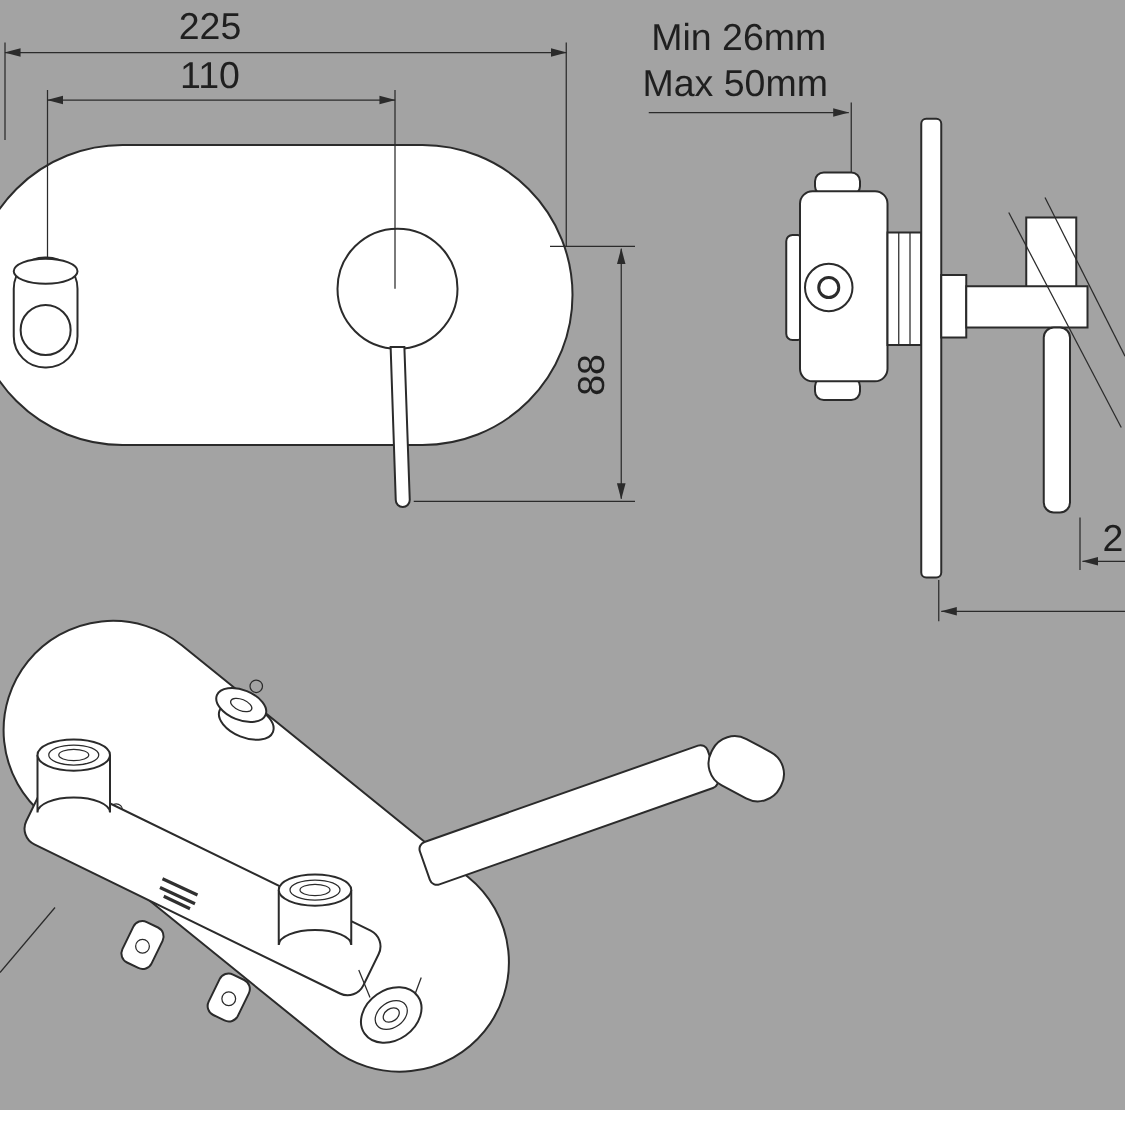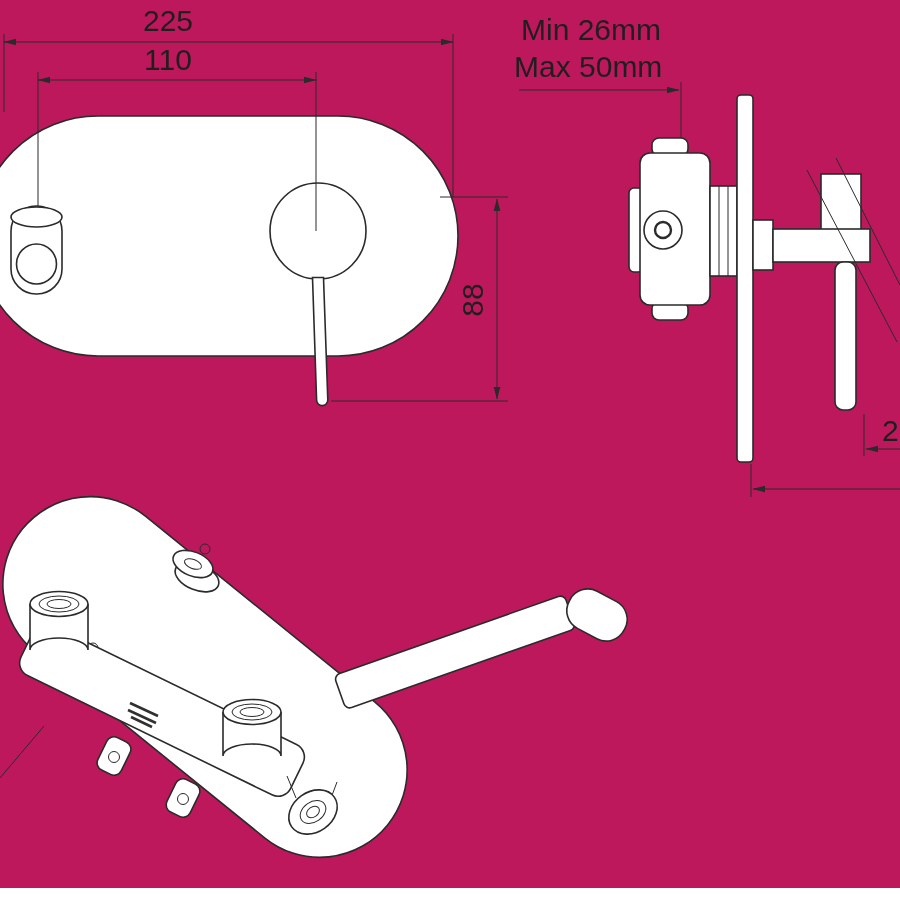--- a/index.html
+++ b/index.html
@@ -1,20 +1,20 @@
 <!DOCTYPE html>
 <html><head>
 <meta charset="utf-8">
 <style>
   html, body { margin: 0; padding: 0; background: #ffffff; }
   .page {
     position: relative;
     width: 900px;
     height: 888px;
-    background: #be185d;
+    background: #a3a3a3;
     overflow: hidden;
   }
   svg { display: block; }
   .obj   { fill: #ffffff; stroke: #2b2b2b; stroke-width: 1.6; }
   .obj2  { fill: none;    stroke: #2b2b2b; stroke-width: 2.4; }
   .thin  { fill: none;    stroke: #2b2b2b; stroke-width: 1;   }
   .mark  { fill: none;    stroke: #303030; stroke-width: 2.5; }
   .dim line { stroke: #2b2b2b; stroke-width: 1; fill: none; }
   text {
     font-family: "Liberation Sans", sans-serif;

